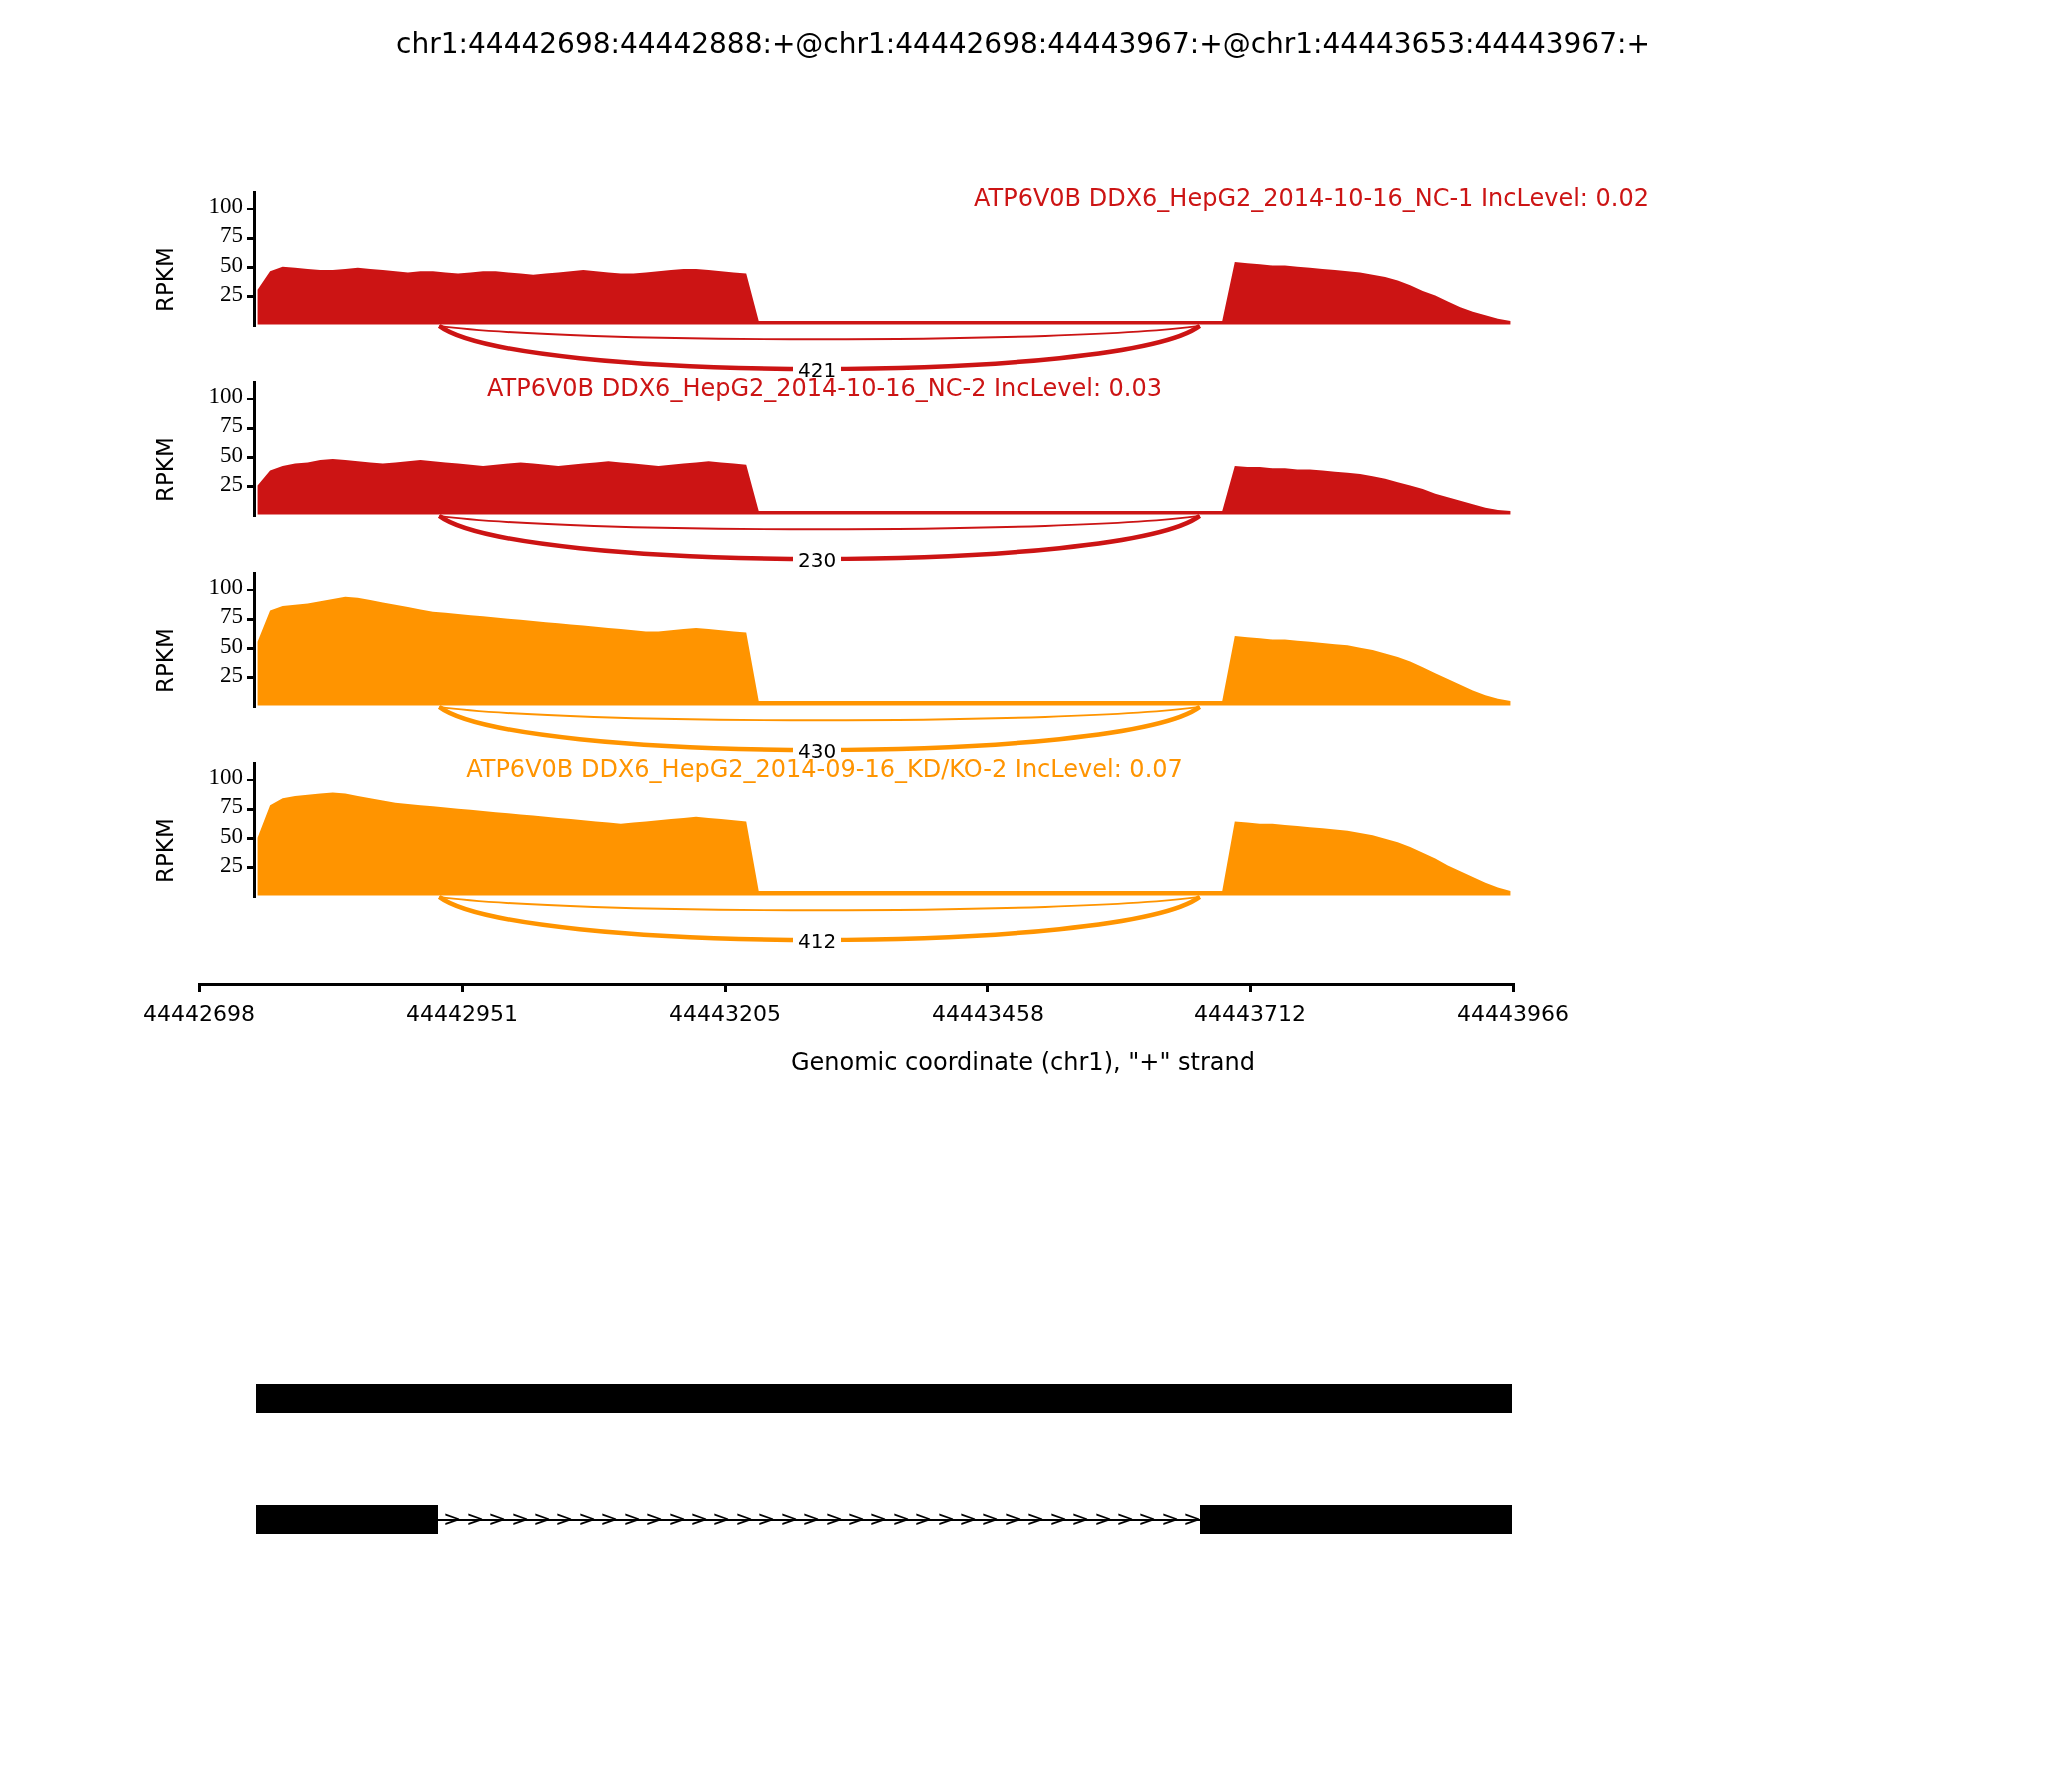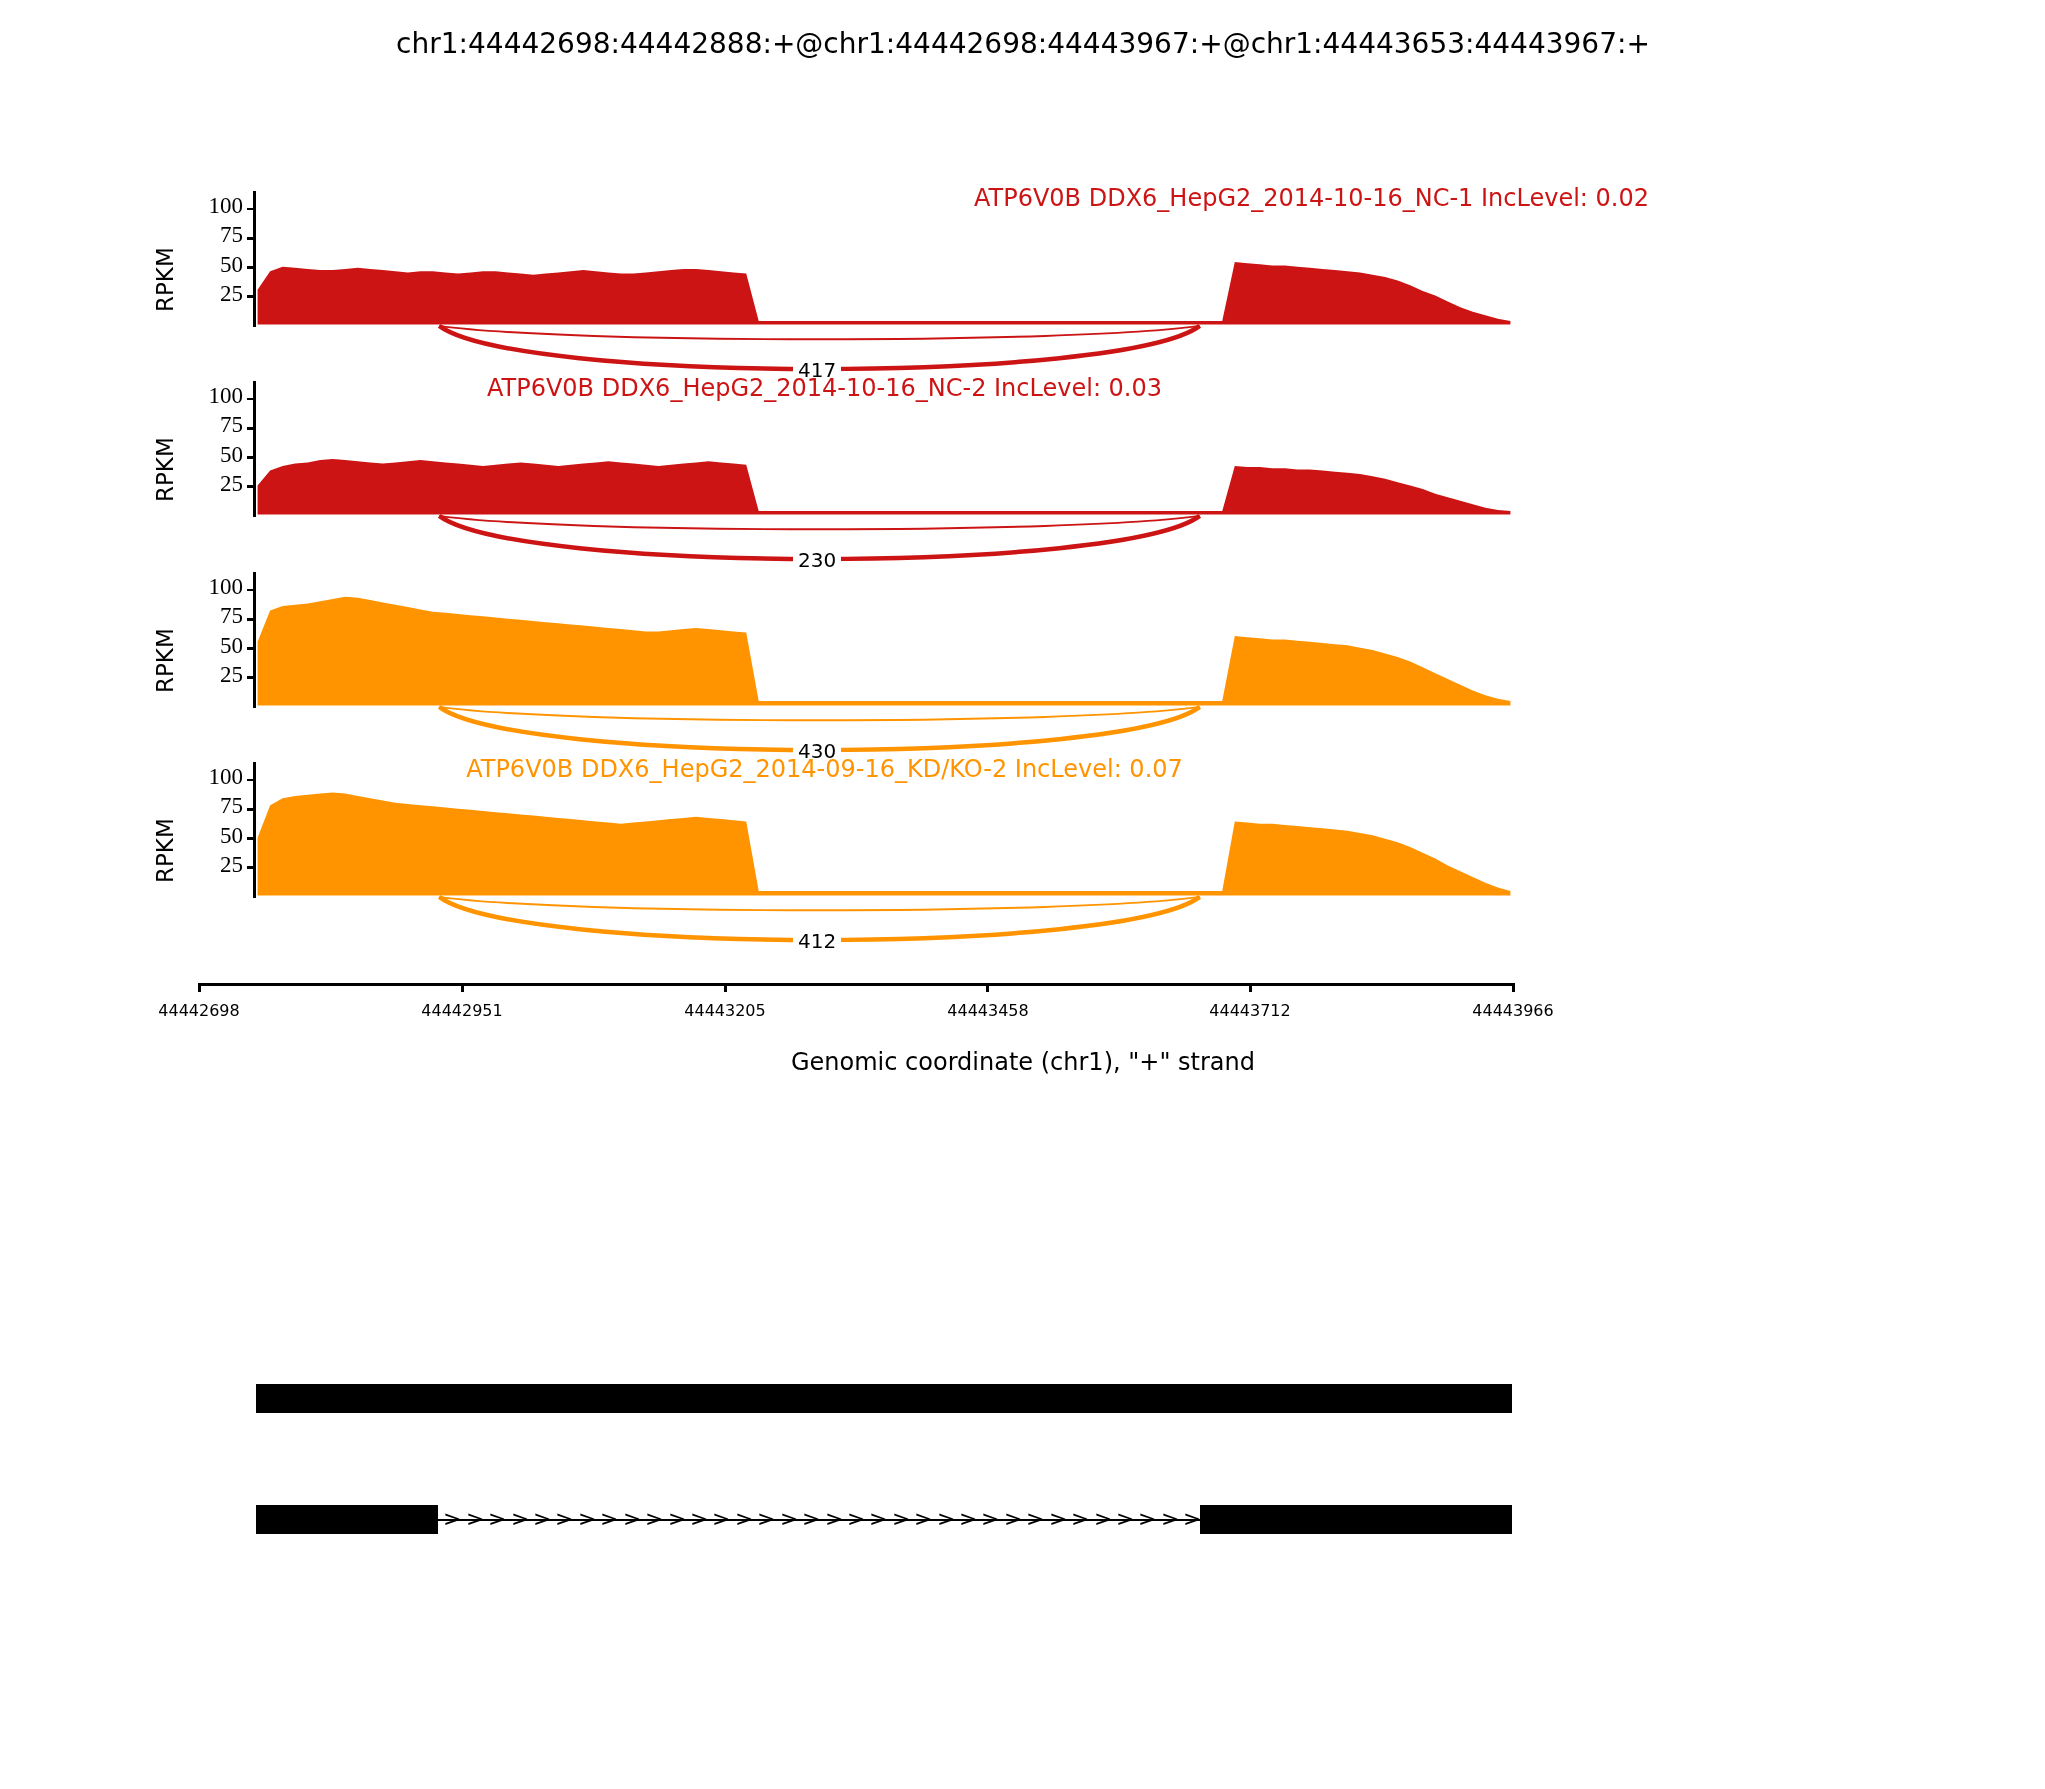--- a/index.html
+++ b/index.html
@@ -70,21 +70,21 @@
   .xtick {
     position: absolute;
     width: 2.6px;
     height: 9px;
     background: #000000;
     top: 983px;
   }
   .xticklabel {
     position: absolute;
     top: 1001px;
-    font-size: 16px;
+    font-size: 22px;
     text-align: center;
     transform: translateX(-50%);
     white-space: nowrap;
     color: #000000;
   }
   #xaxis-title {
     position: absolute;
     top: 1048px;
     left: 0;
     width: 2046px;
@@ -126,21 +126,21 @@
       <div style="position: absolute; left: 247px; top: 74px; width: 9px; height: 2.6px; background: rgb(0, 0, 0);"></div>
       <div class="axis-label" style="left: 147px; width: 96px; top: 89px;">25</div>
       <div style="position: absolute; left: 247px; top: 103px; width: 9px; height: 2.6px; background: rgb(0, 0, 0);"></div>
       <div style="position: absolute; left: 253px; top: -1.3px; width: 2.6px; height: 136px; background: rgb(0, 0, 0);"></div>
       <div class="panel-title" style="color: rgb(204, 20, 20); top: -7.7px; left: 0px; width: 1649px; text-align: right;">ATP6V0B DDX6_HepG2_2014-10-16_NC-1 IncLevel: 0.02</div>
       <svg width="1256" height="190" style="position: absolute; left: 256px; top: 0px;" viewBox="0 0 1965 298">
         <path d="M 0 208 L 0.0 153.5 L 19.7 124.4 L 39.3 117.1 L 58.9 118.9 L 78.6 120.7 L 98.3 122.5 L 117.9 122.5 L 137.6 120.7 L 157.2 118.9 L 176.8 120.7 L 196.5 122.5 L 216.2 124.4 L 235.8 126.2 L 255.5 124.4 L 275.1 124.4 L 294.8 126.2 L 314.4 128.0 L 334.1 126.2 L 353.7 124.4 L 373.4 124.4 L 393.0 126.2 L 412.6 128.0 L 432.3 129.8 L 452.0 128.0 L 471.6 126.2 L 491.3 124.4 L 510.9 122.5 L 530.6 124.4 L 550.2 126.2 L 569.8 128.0 L 589.5 128.0 L 609.1 126.2 L 628.8 124.4 L 648.5 122.5 L 668.1 120.7 L 687.8 120.7 L 707.4 122.5 L 727.0 124.4 L 746.7 126.2 L 766.4 128.0 L 786.0 202.5 L 825.3 202.5 L 864.6 202.5 L 903.9 202.5 L 943.2 202.5 L 982.5 202.5 L 1021.8 202.5 L 1061.1 202.5 L 1100.4 202.5 L 1139.7 202.5 L 1179.0 202.5 L 1218.3 202.5 L 1257.6 202.5 L 1296.9 202.5 L 1336.2 202.5 L 1375.5 202.5 L 1414.8 202.5 L 1434.5 202.5 L 1454.1 202.5 L 1473.8 202.5 L 1493.4 202.5 L 1513.0 202.5 L 1532.7 109.8 L 1552.4 111.6 L 1572.0 113.5 L 1591.7 115.3 L 1611.3 115.3 L 1630.9 117.1 L 1650.6 118.9 L 1670.3 120.7 L 1689.9 122.5 L 1709.5 124.4 L 1729.2 126.2 L 1748.9 129.8 L 1768.5 133.5 L 1788.2 138.9 L 1807.8 146.2 L 1827.5 155.3 L 1847.1 162.5 L 1866.8 171.6 L 1886.4 180.7 L 1906.0 188.0 L 1925.7 193.5 L 1945.3 198.9 L 1965.0 202.5 L 1965 208 Z" fill="#CC1414" stroke="none"></path>
         <path d="M 284.9 210 C 404.9 300, 1357.7 300, 1477.7 210" fill="none" stroke="#CC1414" stroke-width="7"></path>
         <path d="M 284.9 210 C 484.9 238, 1277.7 238, 1477.7 210" fill="none" stroke="#CC1414" stroke-width="3"></path>
       </svg>
-      <div class="junction-count" style="left: 793px; top: 166px;">417</div>
+      <div class="junction-count" style="left: 793px; top: 166px;">421</div>
     </div>
     <div class="panel" style="top: 382px; height: 190px;">
       <div class="ytitle" style="left: 152px; top: 120px;">RPKM</div>
       <div class="axis-label" style="left: 147px; width: 96px; top: 1.4px;">100</div>
       <div style="position: absolute; left: 247px; top: 15.5px; width: 9px; height: 2.6px; background: rgb(0, 0, 0);"></div>
       <div class="axis-label" style="left: 147px; width: 96px; top: 30px;">75</div>
       <div style="position: absolute; left: 247px; top: 45px; width: 9px; height: 2.6px; background: rgb(0, 0, 0);"></div>
       <div class="axis-label" style="left: 147px; width: 96px; top: 60px;">50</div>
       <div style="position: absolute; left: 247px; top: 74px; width: 9px; height: 2.6px; background: rgb(0, 0, 0);"></div>
       <div class="axis-label" style="left: 147px; width: 96px; top: 89px;">25</div>

